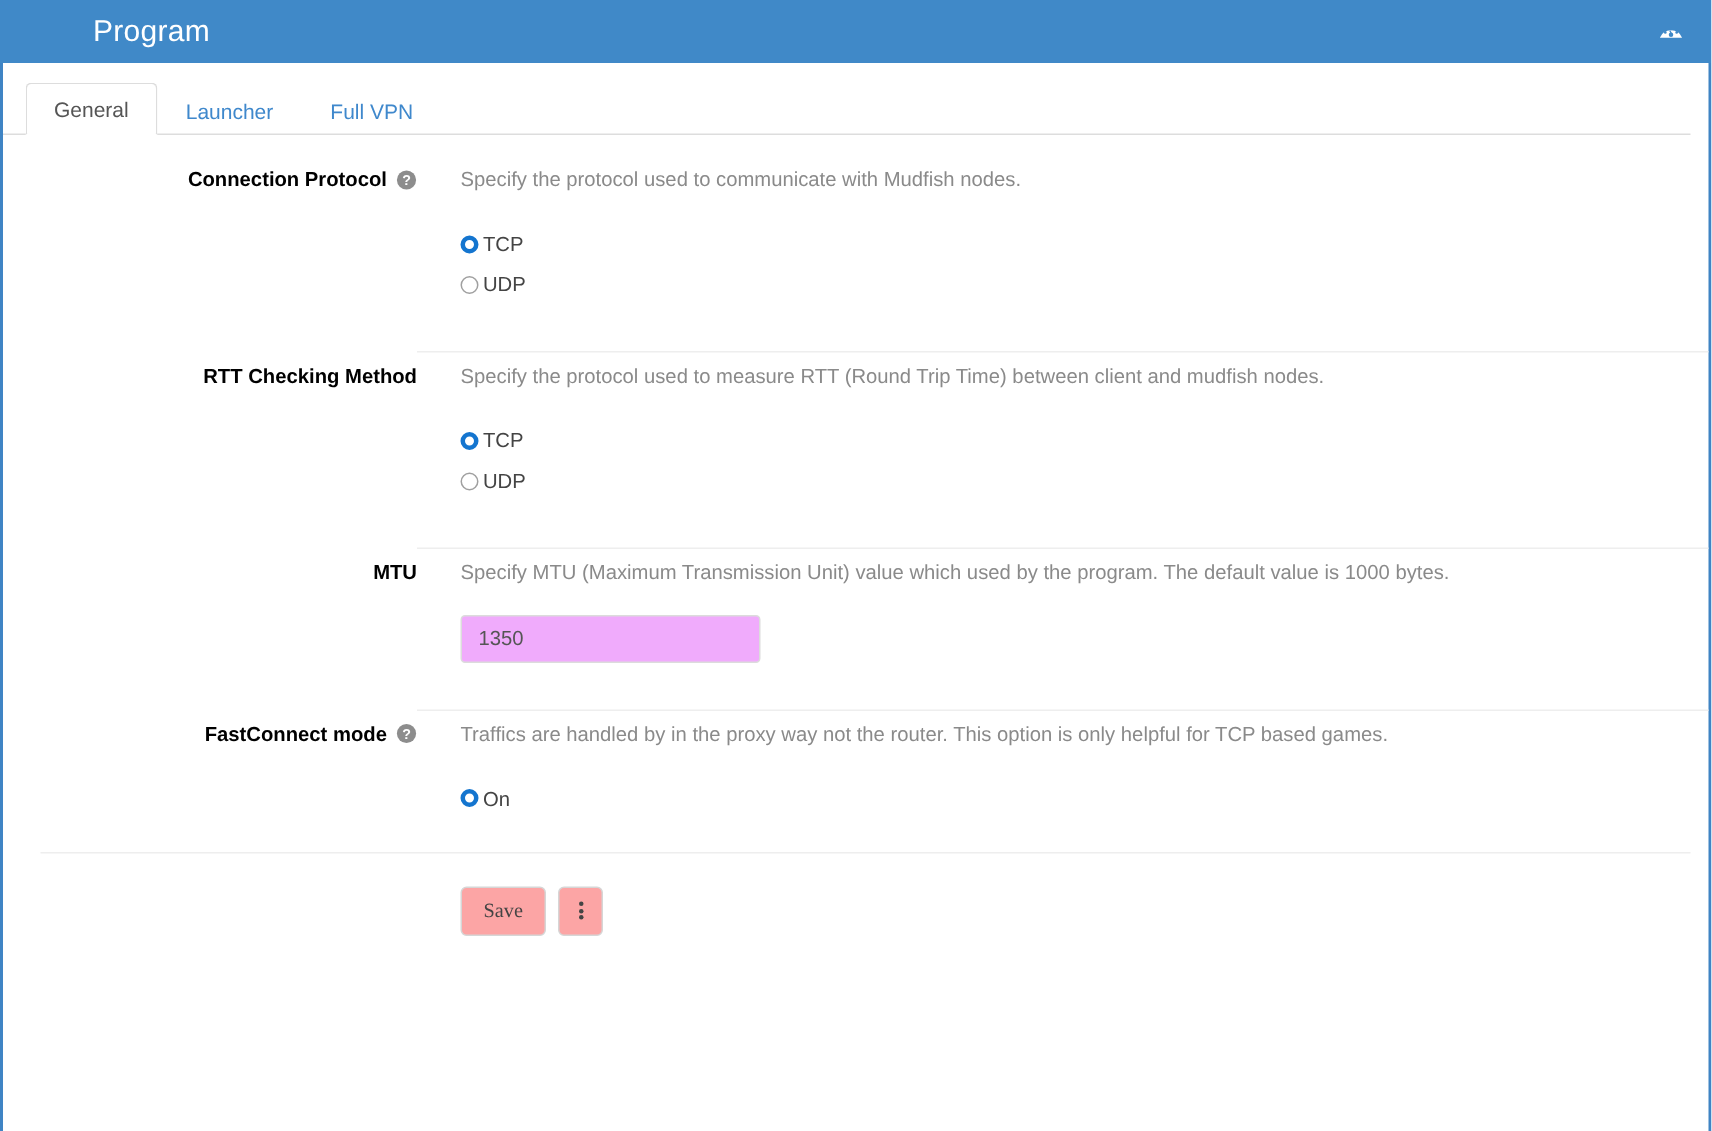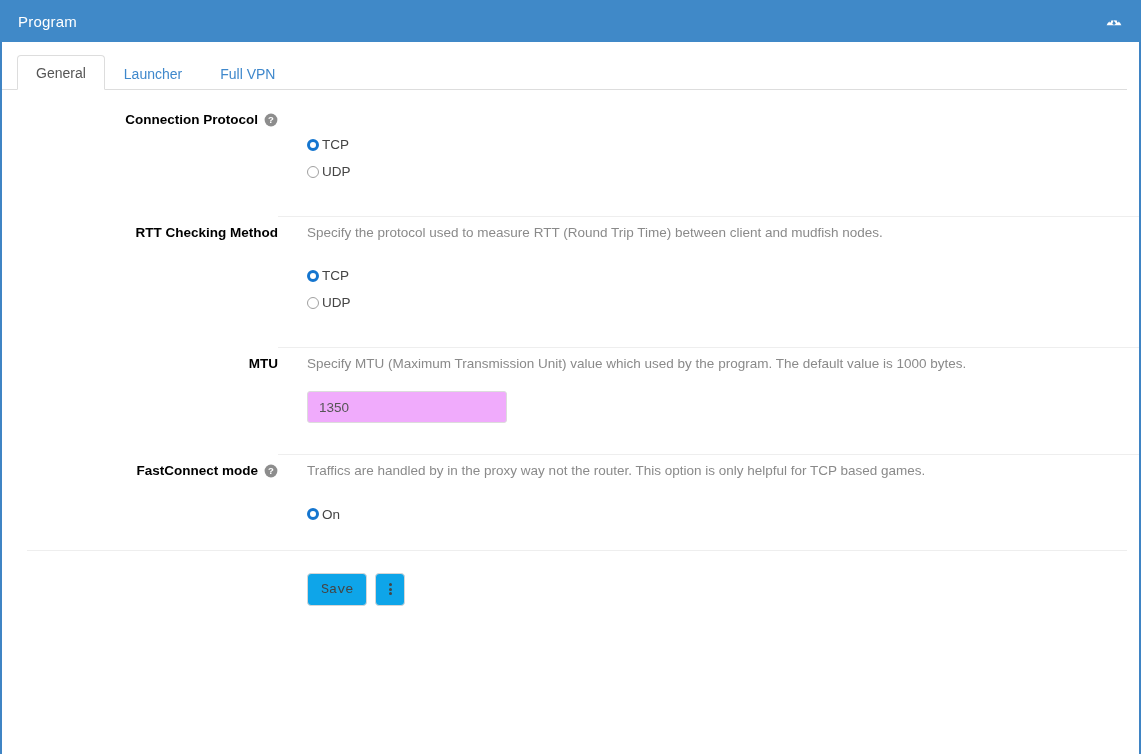--- a/index.html
+++ b/index.html
@@ -19,22 +19,23 @@
     height: 42px;
     background: #4089c8;
     display: flex;
     align-items: center;
     justify-content: space-between;
     padding: 0 16px 0 18px;
     box-sizing: border-box;
   }
   .titlebar-title {
     color: #ffffff;
-    font-size: 15px;
+    font-size: 20px;
     letter-spacing: .2px;
+    margin-left: 44px;
   }
   .titlebar-icon {
     width: 22px;
     height: 22px;
     display: flex;
     align-items: center;
     justify-content: center;
   }
 
   
@@ -175,24 +176,24 @@
     padding: 22px 0 0 305px;
     display: flex;
     gap: 8px;
   }
   .btn {
     height: 33px;
     min-width: 57px;
     box-sizing: border-box;
     border: 1px solid #d6d6d6;
     border-radius: 4px;
-    background: #0ea5e9;
+    background: #fca5a5;
     font-size: 13.5px;
     color: #444444;
-    font-family: Liberation Mono, monospace;
+    font-family: Liberation Serif, serif;
     cursor: pointer;
     display: flex;
     align-items: center;
     justify-content: center;
     padding: 0 13px;
   }
   .btn-kebab {
     min-width: 30px;
     padding: 0;
   }
@@ -238,20 +239,21 @@
       <div class="row-label">
         <span>Connection Protocol</span>
         <span class="help-icon">
           <svg width="14" height="14" viewBox="0 0 14 14">
             <circle cx="7" cy="7" r="6.4" fill="#8d8d8d"></circle>
             <text x="7" y="10.4" font-size="9.5" font-family="Liberation Sans, sans-serif" font-weight="bold" fill="#ffffff" text-anchor="middle">?</text>
           </svg>
         </span>
       </div>
       <div class="row-body row-sep">
+        <div class="helptext">Specify the protocol used to communicate with Mudfish nodes.</div>
         <div class="radio-group">
           <div class="radio-item">
             <span class="radio checked"></span>
             <span class="radio-label">TCP</span>
           </div>
           <div class="radio-item">
             <span class="radio"></span>
             <span class="radio-label">UDP</span>
           </div>
         </div>

